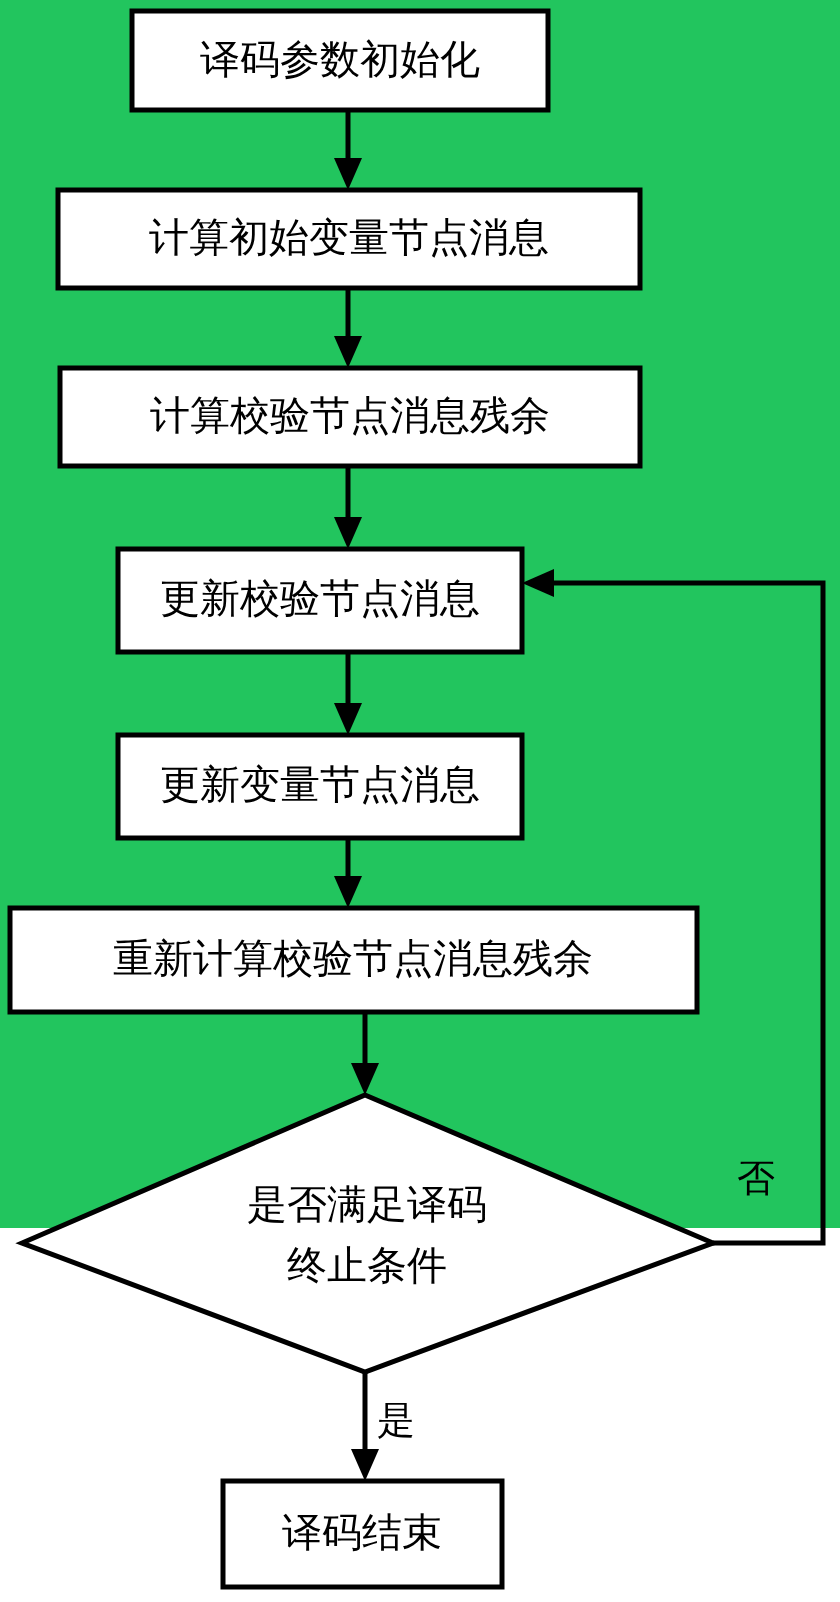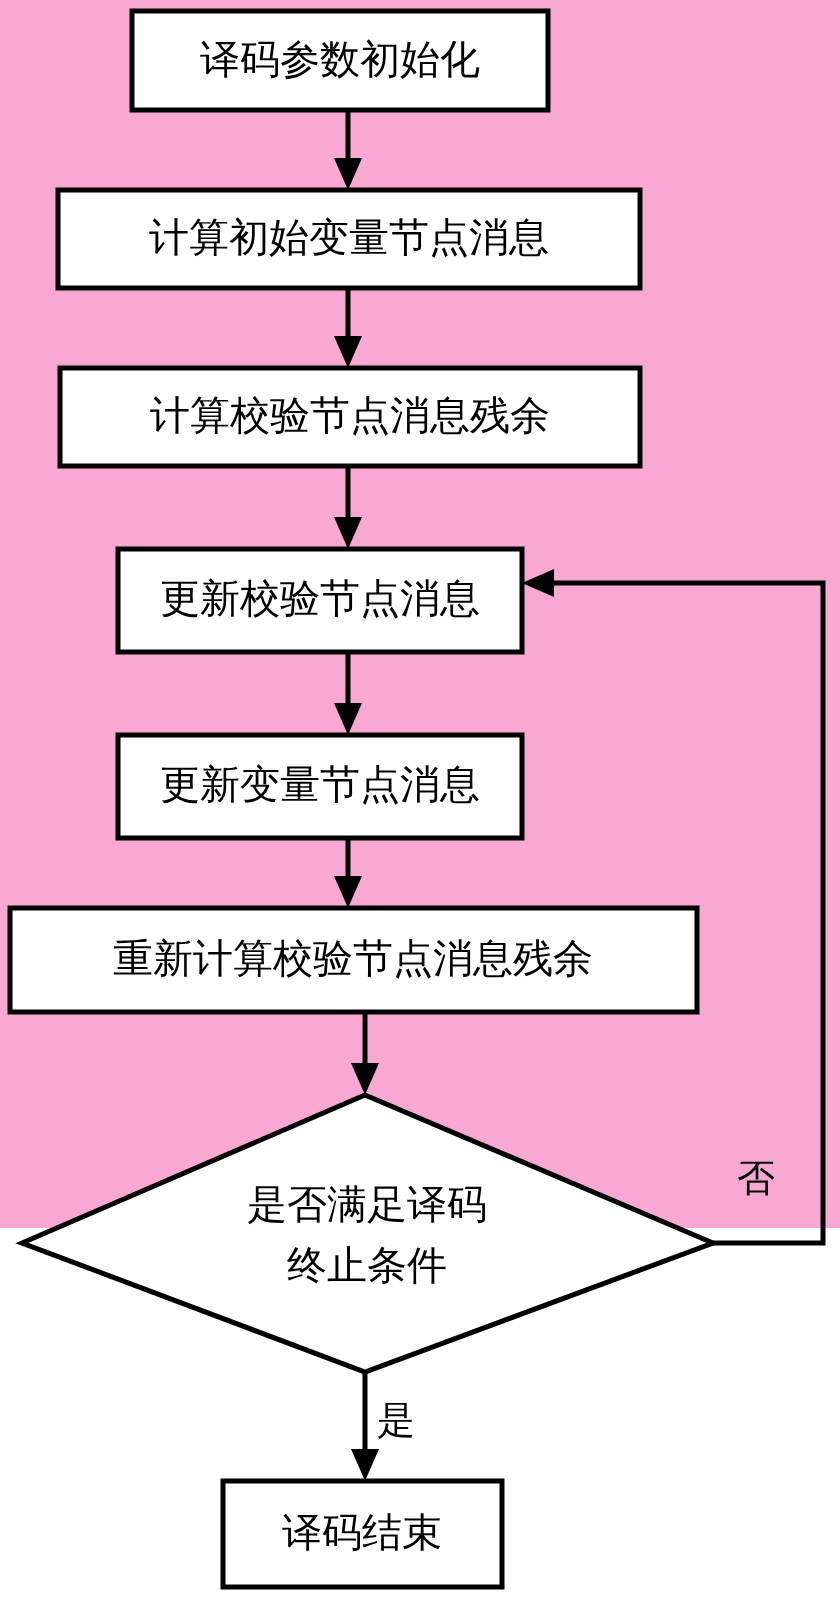--- a/index.html
+++ b/index.html
@@ -11,21 +11,21 @@
   body {
     width: 840px;
     height: 1602px;
     font-family: "DejaVu Sans", "Liberation Sans", sans-serif;
     overflow: hidden;
   }
   #flow-root {
     position: relative;
     width: 840px;
     height: 1228px;
-    background: #f9a8d4;
+    background: #22c55e;
   }
   svg#flow-svg {
     position: absolute;
     top: 0;
     left: 0;
     width: 840px;
     height: 1602px;
     display: block;
   }
   .node-shape {

